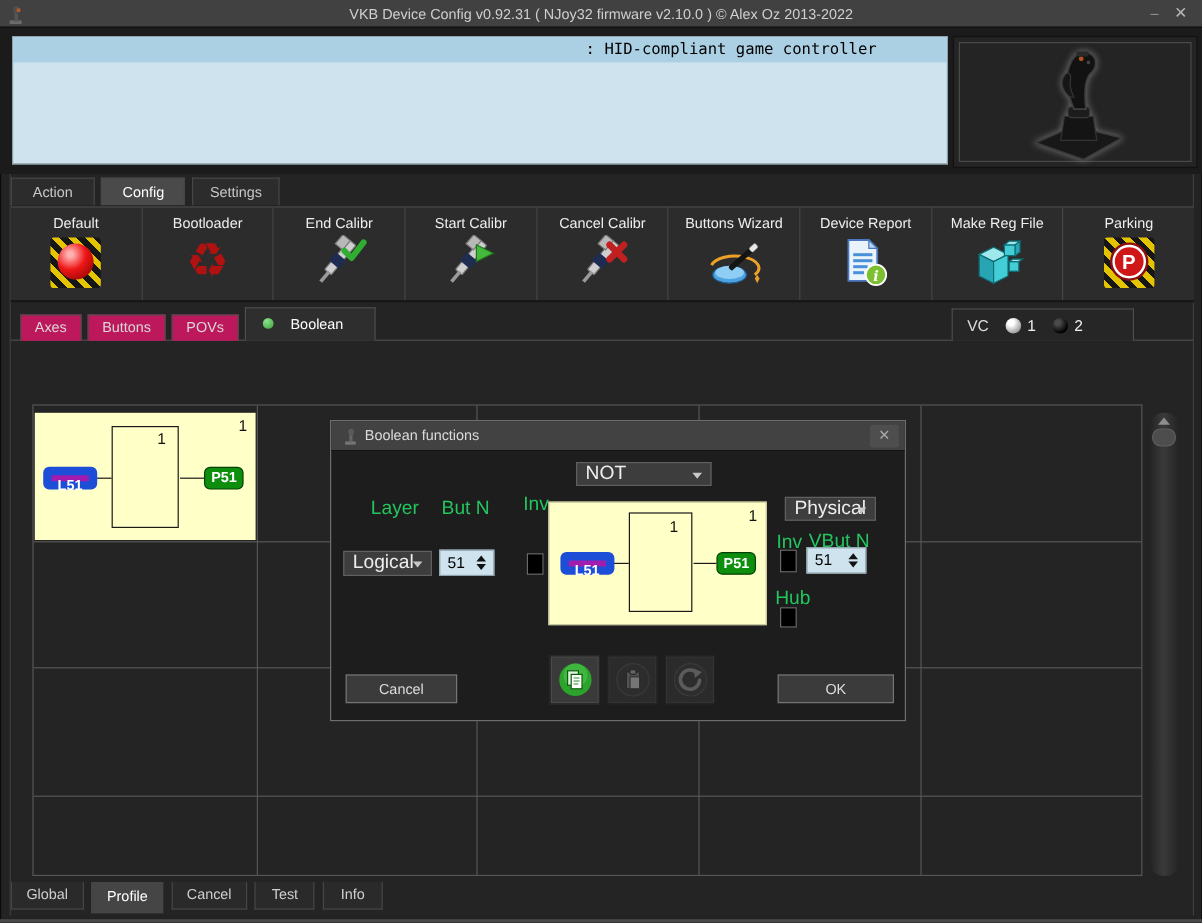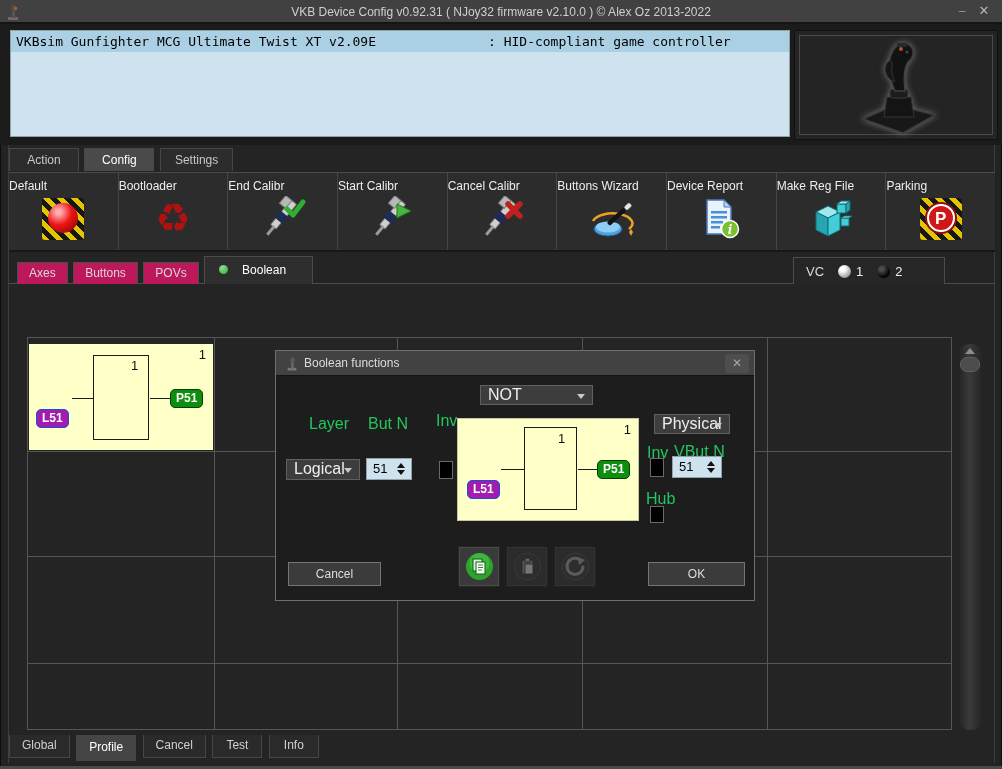--- a/index.html
+++ b/index.html
@@ -31,21 +31,21 @@
   
   .mainframe{position:absolute;left:8px;top:145px;width:987px;height:618px;border-left:1px solid #3d3d3d;border-right:1px solid #3d3d3d;background:#242424;}
   
   .tabbar{position:absolute;left:9px;top:148px;height:24px;}
   .tab{display:inline-block;vertical-align:bottom;min-width:70px;text-align:center;padding:0 14px;line-height:22px;height:23px;background:#2c2c2c;border:1px solid #464646;border-bottom:none;font-size:12px;color:#c8c8c8;margin-right:1px;}
   .tab.active{background:#4a4a4a;color:#fff;}
   
   .toolbar{position:absolute;left:9px;top:172px;width:986px;height:80px;background:#2c2c2c;border-top:1px solid #4a4a4a;border-bottom:2px solid #171717;display:flex;}
   .toolbtn{flex:1;position:relative;border-right:1px solid #454545;}
   .toolbtn:last-child{border-right:none;}
-  .toollabel{display:block;font-size:12px;color:#eee;margin-top:6px;}
+  .toollabel{display:block;text-align:center;font-size:12px;color:#eee;margin-top:6px;}
   .toolicon{width:46px;height:46px;margin:3px auto 0 auto;position:relative;}
   .hazard{position:absolute;left:2px;top:2px;width:42px;height:42px;border-radius:3px;background:repeating-linear-gradient(45deg,#e4c400 0 5px,#161616 5px 10px);}
   .redball{position:absolute;left:8px;top:7px;width:30px;height:30px;border-radius:50%;background:radial-gradient(circle at 35% 30%,#ffb0b0 8%,#ee1515 45%,#8c0505 90%);}
   .recycleglyph{font-size:40px;line-height:44px;text-align:center;color:#b01212;font-family:"DejaVu Sans",sans-serif;}
   .pcircle{position:absolute;left:9px;top:8px;width:28px;height:28px;border-radius:50%;background:#cf1717;border:2px solid #fff;box-shadow:0 0 0 2px #8c0e0e;color:#fff;font-weight:bold;font-size:17px;text-align:center;line-height:25px;}
   
   .subtabline{position:absolute;left:9px;top:283px;width:986px;border-top:1px solid #4c4c4c;}
   .subtabs{position:absolute;left:17px;top:256px;height:28px;}
   .subtab{display:inline-block;vertical-align:bottom;background:#be185d;border:1px solid #4c4c4c;border-bottom:none;padding:0 11px;height:22px;line-height:21px;font-size:12px;color:#d8d8d8;margin-right:1px;}
   .subtab.active{height:28px;line-height:26px;background:#2e2e2e;padding:0 26px 0 14px;color:#fff;}
@@ -59,21 +59,21 @@
   
   .grid{position:absolute;left:27px;top:337px;width:925px;height:393px;border:1px solid #565656;}
   .gvline{position:absolute;top:0;bottom:0;width:1px;background:#565656;}
   .ghline{position:absolute;left:0;right:0;height:1px;background:#565656;}
   .ycell{position:absolute;background:#ffffc8;}
   .cell-main{left:1px;top:6px;width:184px;height:106px;}
   .gatebox{position:absolute;border:1px solid #1a1a1a;}
   .gatenum{position:absolute;font-size:13px;color:#111;}
   .cellindex{position:absolute;right:7px;top:3px;font-size:13px;color:#111;}
   .badge{position:absolute;height:19px;line-height:17px;padding:0 5px;border-radius:5px;font-size:12px;font-weight:bold;color:#fff;}
-  .badge.orange{background:#a21caf;border:1px solid #1d4ed8;margin-top:20px;}
+  .badge.orange{background:#a21caf;border:7px solid #1d4ed8;}
   .badge.green{background:#0d8f0d;border:1px solid #053f05;}
   .wire{position:absolute;height:1px;background:#1a1a1a;}
   
   .vscroll{position:absolute;left:958px;top:344px;width:25px;height:386px;border-radius:12px;background:linear-gradient(90deg,#232323,#3a3a3a 45%,#232323);}
   .scrollarrow{position:absolute;left:7px;top:4px;width:0;height:0;border-left:5px solid transparent;border-right:5px solid transparent;border-bottom:6px solid #8d8d8d;}
   .scrollthumb{position:absolute;left:2px;top:13px;width:20px;height:15px;border-radius:7px;background:#4d4d4d;border:1px solid #5d5d5d;}
   
   .bottombar{position:absolute;left:9px;top:735px;height:27px;}
   .btab{display:inline-block;vertical-align:top;min-width:50px;text-align:center;padding:0 12px;line-height:21px;height:23px;background:#2a2a2a;border:1px solid #464646;border-top:none;font-size:12px;color:#cfcfcf;margin-right:2px;}
   .btab.active{background:#454545;height:26px;line-height:24px;color:#fff;}
@@ -109,21 +109,20 @@
     <rect x="9" y="4" width="3" height="3" fill="#b05a2a"></rect>
   </svg>
   <div class="title">VKB Device Config v0.92.31 ( NJoy32 firmware v2.10.0 ) © Alex Oz 2013-2022</div>
   <div class="winbtn min">–</div>
   <div class="winbtn close">✕</div>
 </div>
 
 <div class="topsection">
   <div class="devicebox">
     <div class="devicerow">
-      <span class="dname">VKBsim Gunfighter MCG Ultimate Twist XT v2.09E</span>
       <span class="dtype">: HID-compliant game controller</span>
     </div>
   </div>
   <div class="joybox">
     <div class="innerframe"></div>
     <svg width="104" height="100" viewBox="0 0 104 100" style="filter:drop-shadow(0 0 3px #777);">
       <polygon points="18,82 50,68 90,78 58,96" fill="#181818" stroke="#3c3c3c" stroke-width="1.5"></polygon>
       <path d="M42 60 L66 60 L69 80 L39 80 Z" fill="#141414" stroke="#343434"></path>
       <rect x="45" y="52" width="18" height="9" rx="3" fill="#1c1c1c" stroke="#3a3a3a"></rect>
       <path d="M50 54 C44 40 42 26 47 16 C50 8 58 4 64 8 C70 12 69 20 64 24 C60 28 58 36 60 54 Z" fill="#121212" stroke="#3f3f3f" stroke-width="1.5"></path>

